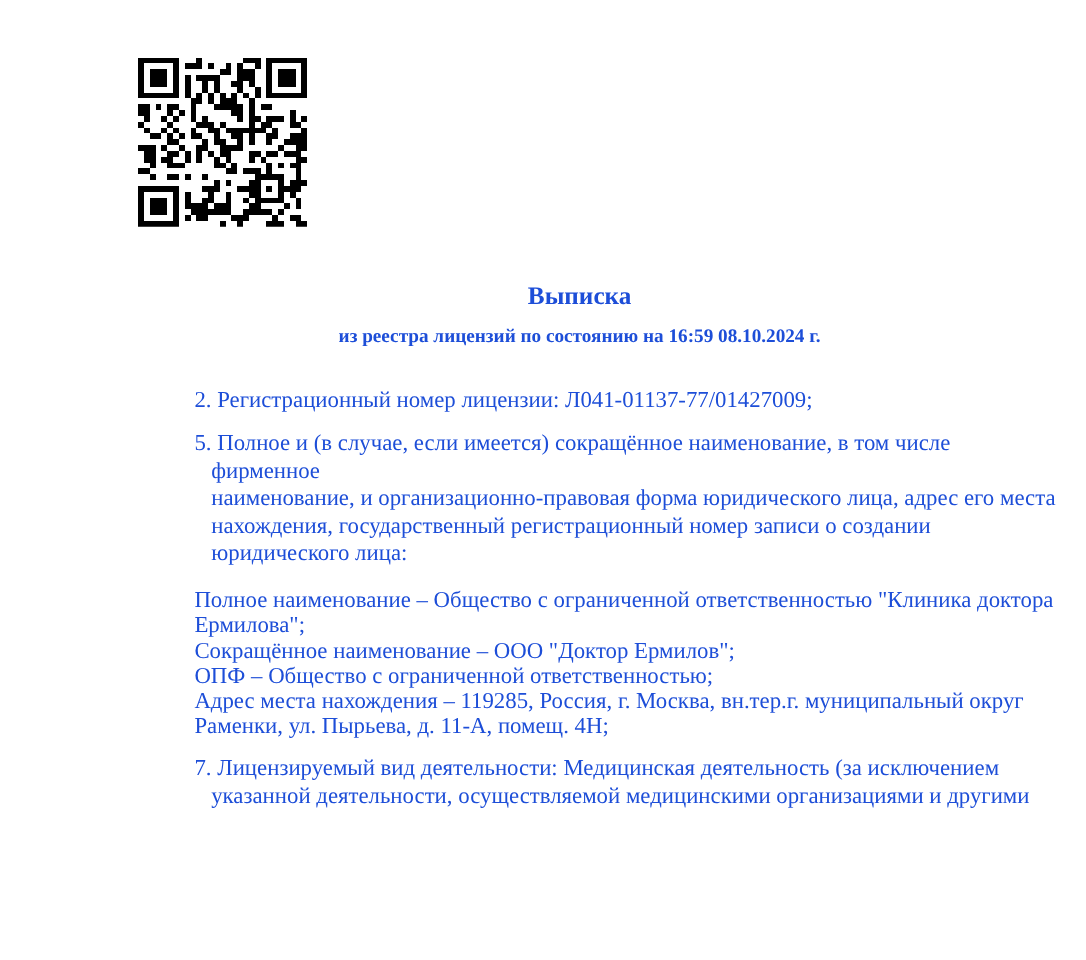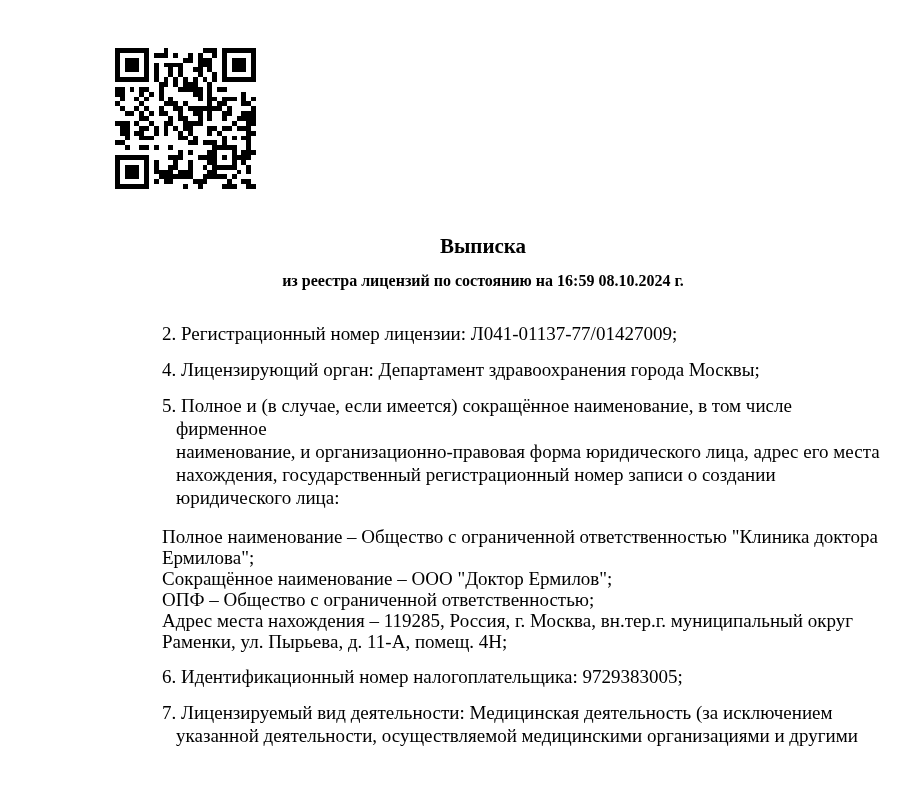--- a/index.html
+++ b/index.html
@@ -2,21 +2,21 @@
 <html><head>
 <meta charset="utf-8">
 <style>
   html, body { margin: 0; padding: 0; background: #ffffff; }
   #page {
     position: relative;
     width: 905px;
     height: 792px;
     background: #ffffff;
     overflow: hidden;
-    color: #000000;
+    color: #1d4ed8;
     font-family: "Liberation Serif", "DejaVu Serif", serif;
   }
   .qr-wrap {
     position: absolute;
     left: 115px;
     top: 48px;
     width: 141px;
     height: 141px;
   }
   .qr-wrap svg { display: block; width: 141px; height: 141px; shape-rendering: crispEdges; }
@@ -466,46 +466,38 @@
 
     <div class="items">
 
 
       <div class="item">
         <span class="num">2.</span>
         <span class="text">Регистрационный номер лицензии: Л041-01137-77/01427009;</span>
       </div>
 
 
-      <div class="item">
-        <span class="num">4.</span>
-        <span class="text">Лицензирующий орган: Департамент здравоохранения города Москвы;</span>
-      </div>
 
       <div class="item no-gap">
         <span class="num">5.</span>
         <span class="text">Полное и (в случае, если имеется) сокращённое наименование, в том числе фирменное
 наименование, и организационно-правовая форма юридического лица, адрес его места
 нахождения, государственный регистрационный номер записи о создании
 юридического лица:</span>
       </div>
 
       <div class="org-block">
         <div class="org-line">Полное наименование – Общество с ограниченной ответственностью "Клиника доктора
 Ермилова";</div>
         <div class="org-line">Сокращённое наименование – ООО "Доктор Ермилов";</div>
         <div class="org-line">ОПФ – Общество с ограниченной ответственностью;</div>
         <div class="org-line">Адрес места нахождения – 119285, Россия, г. Москва, вн.тер.г. муниципальный округ
 Раменки, ул. Пырьева, д. 11-А, помещ. 4Н;</div>
       </div>
 
-      <div class="item">
-        <span class="num">6.</span>
-        <span class="text">Идентификационный номер налогоплательщика: 9729383005;</span>
-      </div>
 
       <div class="item">
         <span class="num">7.</span>
         <span class="text">Лицензируемый вид деятельности: Медицинская деятельность (за исключением
 указанной деятельности, осуществляемой медицинскими организациями и другими</span>
       </div>
 
     </div>
   </div>
 </div>

